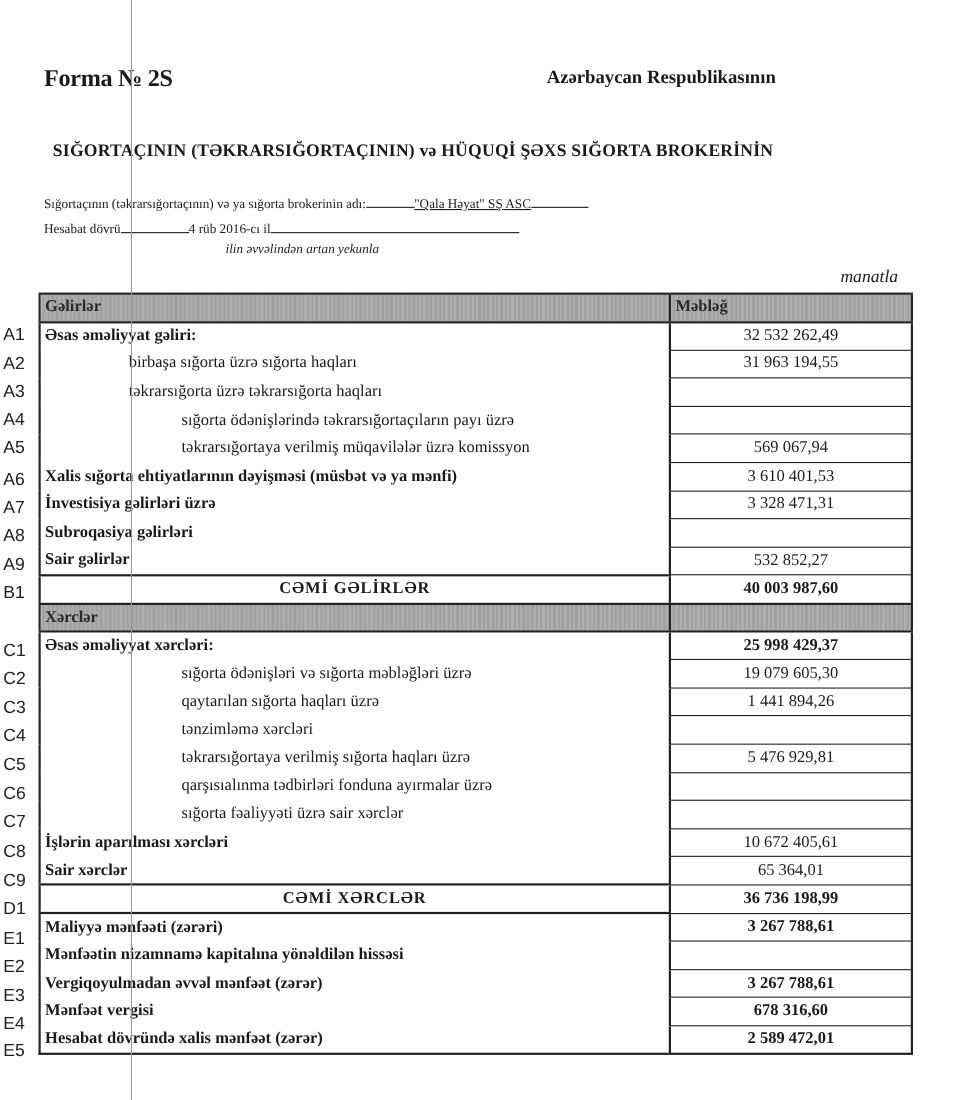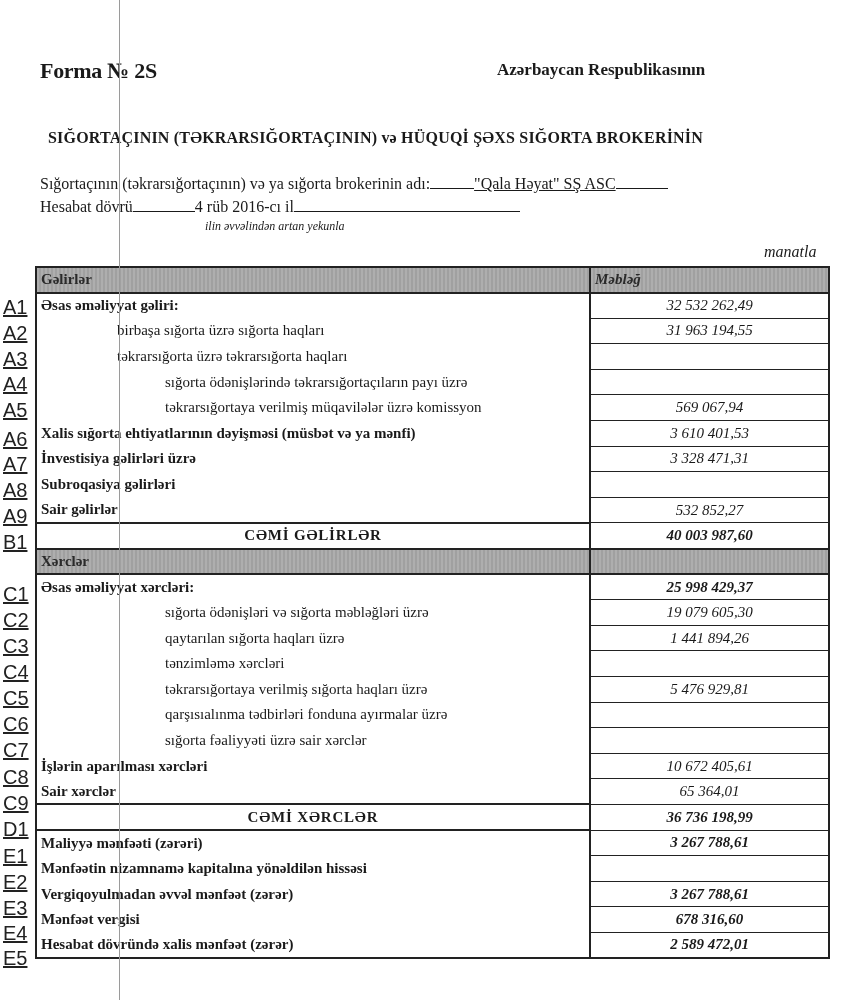--- a/index.html
+++ b/index.html
@@ -5,36 +5,36 @@
   * { box-sizing: border-box; margin: 0; padding: 0; }
   html, body { width: 867px; height: 1000px; background: #ffffff; overflow: hidden; }
   body { position: relative; font-family: "Liberation Serif", "DejaVu Serif", serif; color: #1a1a1a; }
 
   .scan-line { position: absolute; left: 119px; top: 0; width: 1px; height: 1000px; background: #9a9a9a; z-index: 5; }
 
   .form-no { position: absolute; left: 40px; top: 58px; font-size: 22px; font-weight: bold; letter-spacing: -0.3px; }
   .republic { position: absolute; left: 497px; top: 60px; font-size: 17px; font-weight: bold; }
   .main-title { position: absolute; left: 48px; top: 116px; font-size: 16px; font-weight: bold; letter-spacing: 0.2px; margin-top: 13px; }
 
-  .meta-line { position: absolute; left: 40px; font-size: 16px; white-space: nowrap; }
+  .meta-line { position: absolute; left: 40px; font-size: 12px; white-space: nowrap; }
   .meta-1 { top: 175px; }
   .meta-2 { top: 198px; font-family: Liberation Serif, serif; }
   .u { text-decoration: underline; }
   .blank { display: inline-block; border-bottom: 1px solid #1a1a1a; height: 14px; vertical-align: baseline; }
   .italic-note { position: absolute; left: 205px; top: 219px; font-size: 12px; font-style: italic; }
   .manatla { position: absolute; left: 764px; top: 243px; font-size: 16px; font-style: italic; }
-  .code { position: absolute; left: 3px; font-family: "Liberation Sans", "DejaVu Sans", sans-serif; font-size: 20px; color: #222; text-decoration: underline; }
+  .code { position: absolute; left: 3px; font-family: "Liberation Sans", "DejaVu Sans", sans-serif; font-size: 16px; color: #222; }
 
   table.report {
     position: absolute; left: 35px; top: 266px; width: 795px;
     border-collapse: collapse; table-layout: fixed;
     border: 2px solid #222;
   }
   table.report td { height: 25.6px; font-size: 15px; padding: 0 4px; vertical-align: middle; white-space: nowrap; overflow: hidden; }
-  td.amt { width: 239px; text-align: center; font-size: 19px; border-left: 2px solid #222; border-top: 1.5px solid #222; font-style: italic; }
+  td.amt { width: 220px; text-align: center; font-size: 19px; border-left: 2px solid #222; border-top: 1.5px solid #222; }
   td.amt.bold { font-weight: bold; }
   tr.head td { background: #a9a9a9; background-image: repeating-linear-gradient(90deg, rgba(255,255,255,0.06) 0 2px, rgba(0,0,0,0.05) 2px 4px); font-weight: bold; text-align: left; border-top: 2px solid #222; border-bottom: 2px solid #222; font-size: 15px; color: #2a2a2a; }
   tr.head td.amt { font-size: 15px; border-left: 2px solid #222; }
   td.lbl { font-weight: normal; }
   td.lbl.b { font-weight: bold; }
   td.lbl.sub { padding-left: 80px; }
   td.lbl.sub2 { padding-left: 128px; }
   td.total { text-align: center; font-weight: bold; font-size: 17px; letter-spacing: 0.8px; border-top: 2px solid #222; border-bottom: 2px solid #222; }
 </style>
 </head>

